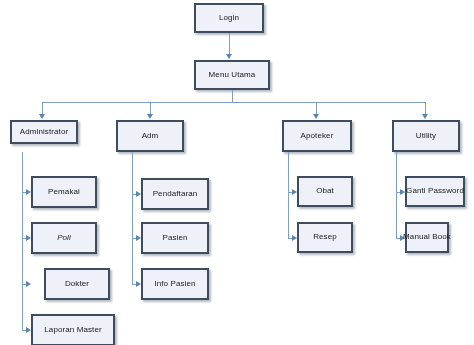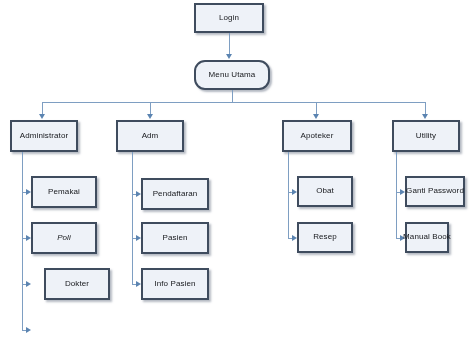--- a/index.html
+++ b/index.html
@@ -59,41 +59,41 @@
 
 <div id="canvas">
 
   <div class="node" style="left:194px; top:3px; width:70px; height:30px;">
     <span>Login</span>
   </div>
 
   <div class="conn v" style="left:229px; top:33px; height:22px;"></div>
   <div class="arrow-down" style="left:225.5px; top:54px;"></div>
 
-  <div class="node" style="left:194px; top:60px; width:76px; height:30px;border-radius:11px;">
+  <div class="node" style="left:194px; top:60px; width:76px; height:30px;">
     <span>Menu Utama</span>
   </div>
 
   <div class="conn v" style="left:232px; top:90px; height:13px;"></div>
 
   <div class="conn h" style="left:42px; top:102px; width:384px;"></div>
 
   <div class="conn v" style="left:42px; top:102px; height:13px;"></div>
   <div class="arrow-down" style="left:38.5px; top:114px;"></div>
 
   <div class="conn v" style="left:150px; top:102px; height:13px;"></div>
   <div class="arrow-down" style="left:146.5px; top:114px;"></div>
 
   <div class="conn v" style="left:316px; top:102px; height:13px;"></div>
   <div class="arrow-down" style="left:312.5px; top:114px;"></div>
 
   <div class="conn v" style="left:425px; top:102px; height:13px;"></div>
   <div class="arrow-down" style="left:421.5px; top:114px;"></div>
 
-  <div class="node" style="left:10px; top:120px; width:68px; height:32px;">
+  <div class="node" style="left:10px; top:120px; width:68px; height:24px;">
     <span>Administrator</span>
   </div>
 
   <div class="node" style="left:116px; top:120px; width:68px; height:32px;">
     <span>Adm</span>
   </div>
 
   <div class="node" style="left:392px; top:120px; width:68px; height:32px;">
     <span>Utility</span>
   </div>
@@ -117,20 +117,23 @@
   </div>
 
   <div class="conn h" style="left:22px; top:284px; width:6px;"></div>
   <div class="arrow-right" style="left:26px; top:280.5px;"></div>
   <div class="node" style="left:44px; top:268px; width:66px; height:32px;">
     <span>Dokter</span>
   </div>
 
   <div class="conn h" style="left:22px; top:330px; width:6px;"></div>
   <div class="arrow-right" style="left:26px; top:326.5px;"></div>
+  <div class="node" style="left:31px; top:314px; width:84px; height:32px;">
+    <span>Laporan Master</span>
+  </div>
 
   <div class="conn v" style="left:132px; top:152px; height:132px;"></div>
 
   <div class="conn h" style="left:132px; top:194px; width:6px;"></div>
   <div class="arrow-right" style="left:136px; top:190.5px;"></div>
   <div class="node" style="left:141px; top:178px; width:68px; height:32px;">
     <span>Pendaftaran</span>
   </div>
 
   <div class="conn h" style="left:132px; top:238px; width:6px;"></div>

